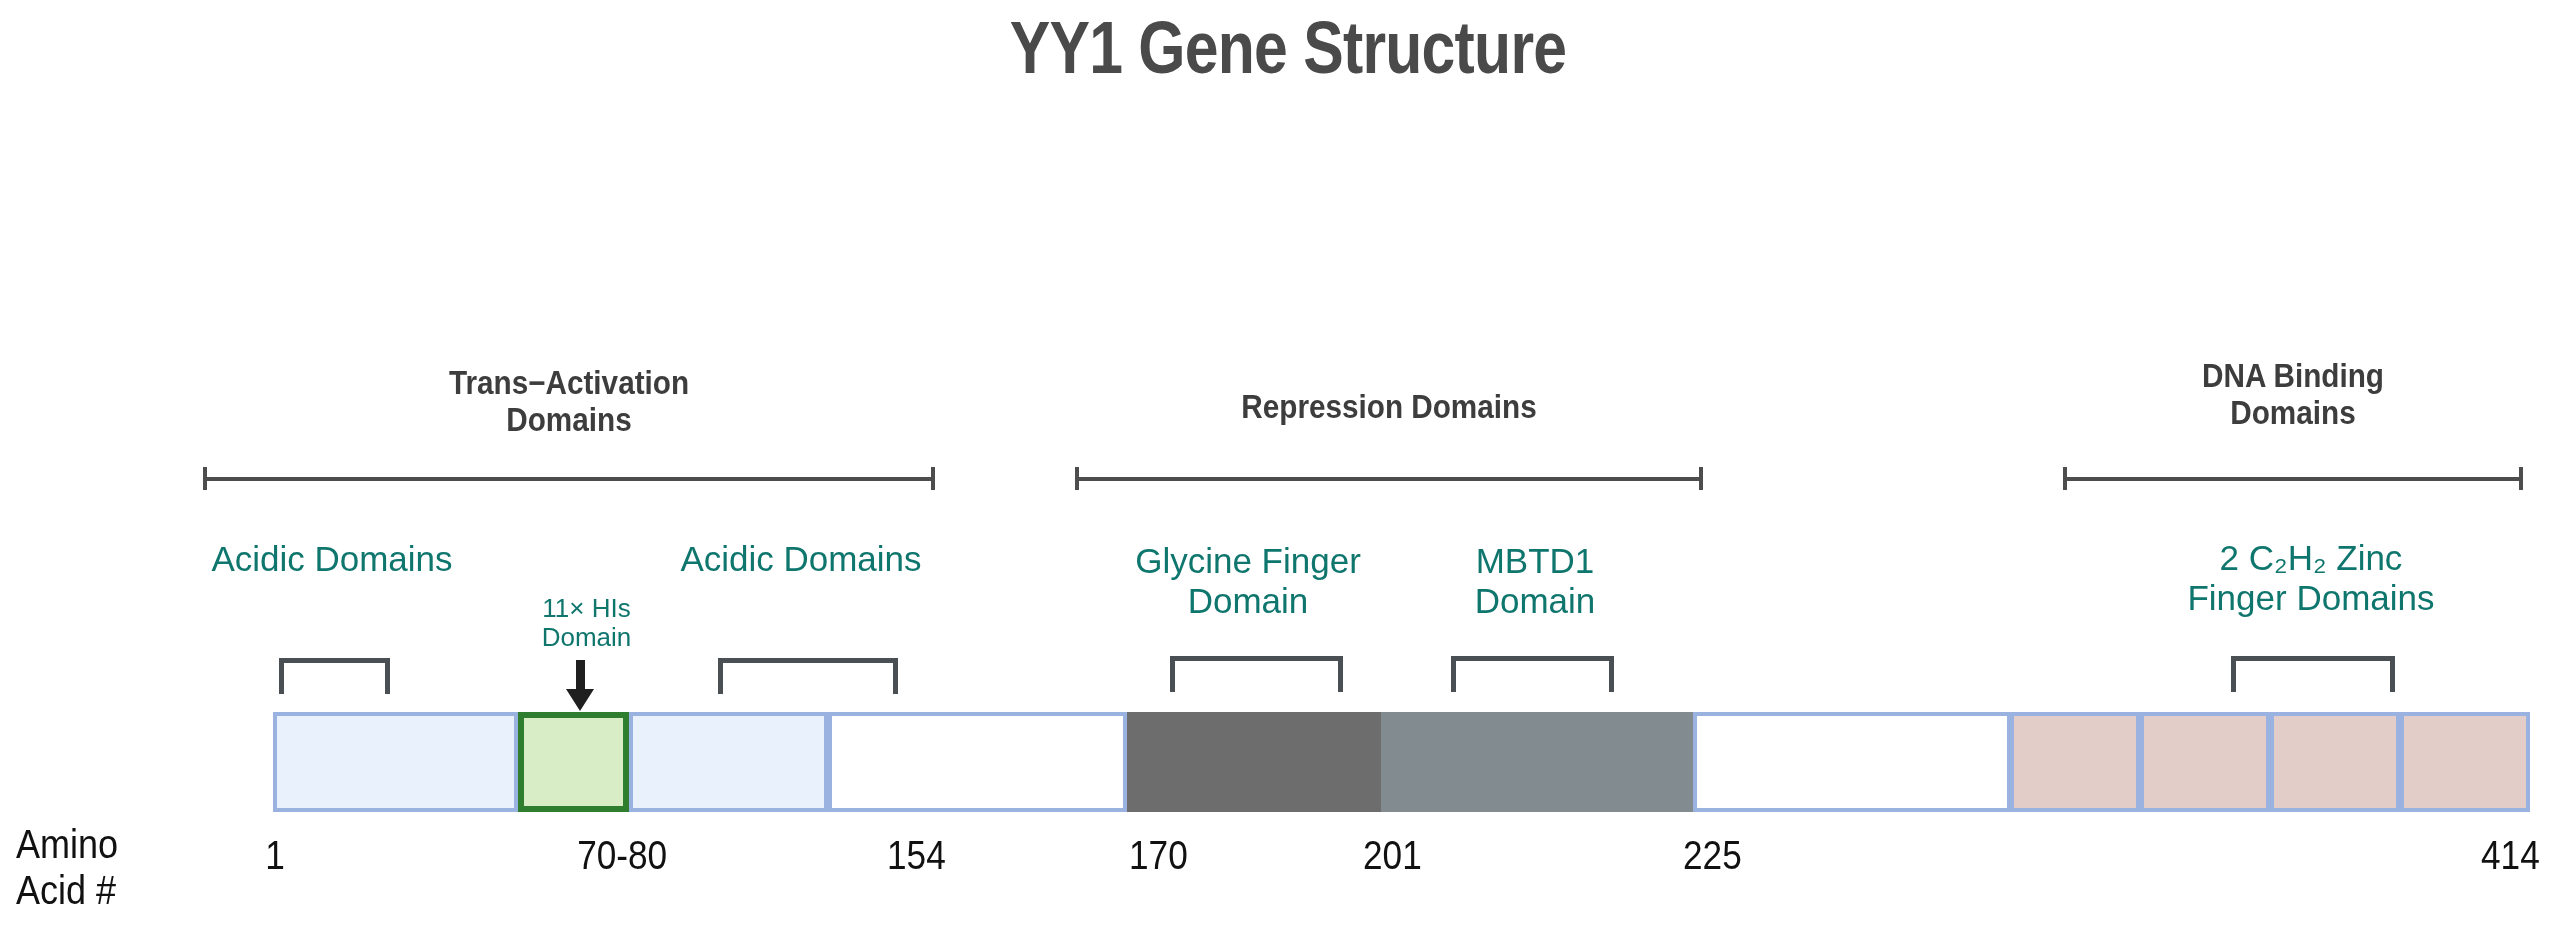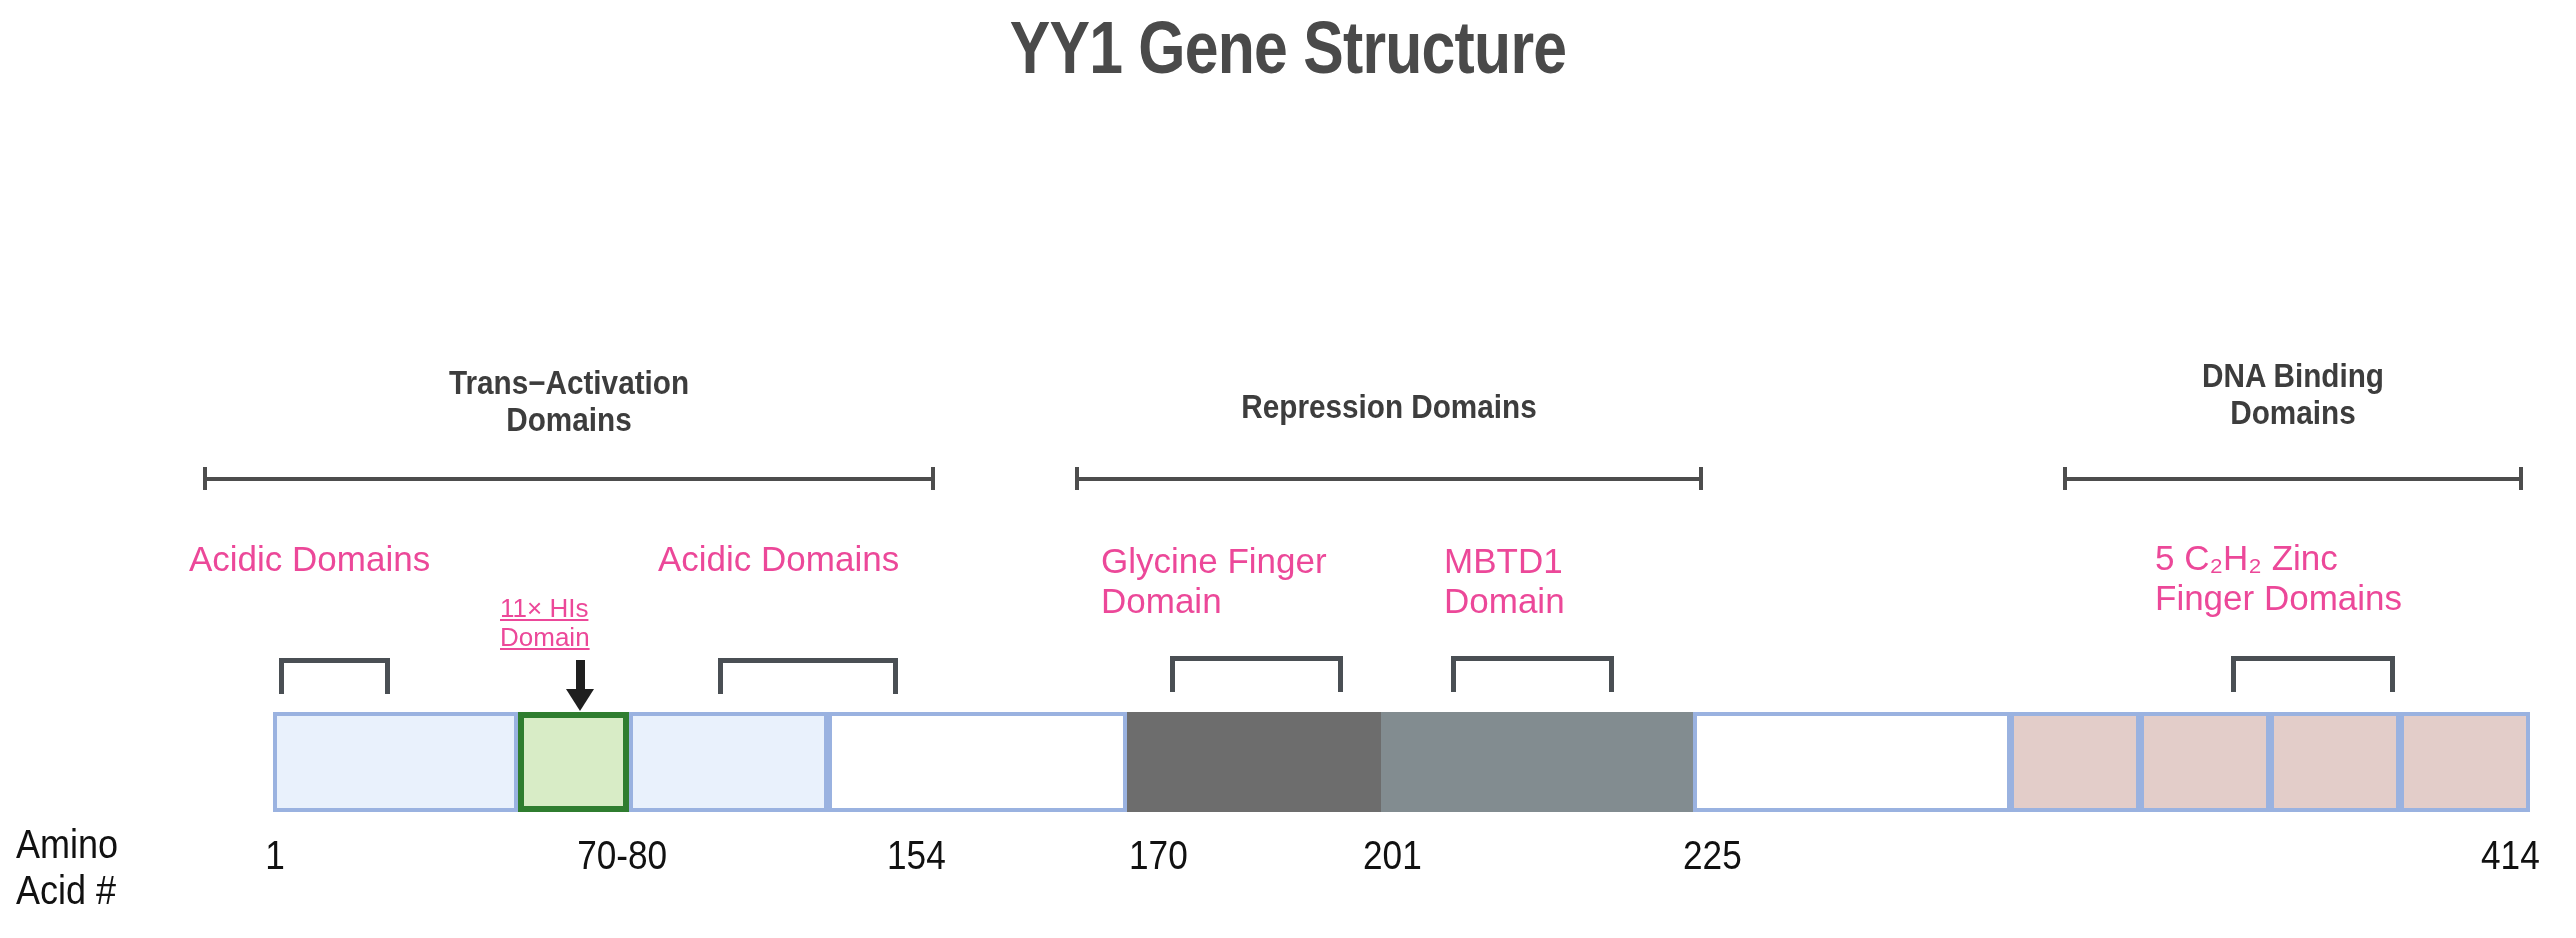--- a/index.html
+++ b/index.html
@@ -71,23 +71,24 @@
     width: 4.3px;
     height: 22.5px;
     background: #4d4d4d;
   }
   .span-bracket .tick.l { left: 0; }
   .span-bracket .tick.r { right: 0; }
 
   
   .sub-label {
     position: absolute;
+    text-align: center;
     font-size: 35px;
     line-height: 1.14;
-    color: #ec4899;
+    color: #0f766e;
     white-space: pre-line;
   }
   .sub-label.small {
     font-size: 26px;
     line-height: 1.12;
   }
 
   
   .sq-bracket {
     position: absolute;
@@ -209,31 +210,31 @@
 Domains</div>
       <div class="span-bracket" style="left: 2063px; top: 467px; width: 460px;">
         <div class="bar"></div>
         <div class="tick l"></div>
         <div class="tick r"></div>
       </div>
     </div>
   <div id="sub-labels">
       <div class="sub-label" style="left: 189px; top: 539px; width: 286px;">Acidic Domains</div>
       <div class="sq-bracket" style="left: 279px; top: 658px; width: 111px;"></div>
-      <div class="sub-label small" style="left: 500px; top: 594px; width: 173px; text-decoration: underline;">11× HIs
+      <div class="sub-label small" style="left: 500px; top: 594px; width: 173px;">11× HIs
 Domain</div>
       <div class="sub-label" style="left: 658px; top: 539px; width: 286px;">Acidic Domains</div>
       <div class="sq-bracket" style="left: 718px; top: 658px; width: 180px;"></div>
       <div class="sub-label" style="left: 1101px; top: 541px; width: 294px;">Glycine Finger
 Domain</div>
       <div class="sq-bracket" style="left: 1170px; top: 656px; width: 173px;"></div>
       <div class="sub-label" style="left: 1444px; top: 541px; width: 182px;">MBTD1
 Domain</div>
       <div class="sq-bracket" style="left: 1451px; top: 656px; width: 163px;"></div>
-      <div class="sub-label" style="left: 2155px; top: 538px; width: 312px;">5 C₂H₂ Zinc
+      <div class="sub-label" style="left: 2155px; top: 538px; width: 312px;">2 C₂H₂ Zinc
 Finger Domains</div>
       <div class="sq-bracket" style="left: 2231px; top: 656px; width: 164px;"></div>
     </div>
 
   <div id="protein-bar" style="left: 273px; top: 712px; width: 2257px; height: 100px;">
       <div class="seg blue" style="left: 0px; width: 245px; height: 100px;"></div>
       <div class="seg green" style="left: 245px; width: 111px; height: 100px;"></div>
       <div class="seg blue" style="left: 356px; width: 199px; height: 100px;"></div>
       <div class="seg white" style="left: 555px; width: 299px; height: 100px;"></div>
       <div class="seg darkgray" style="left: 854px; width: 254px; height: 100px;"></div>

